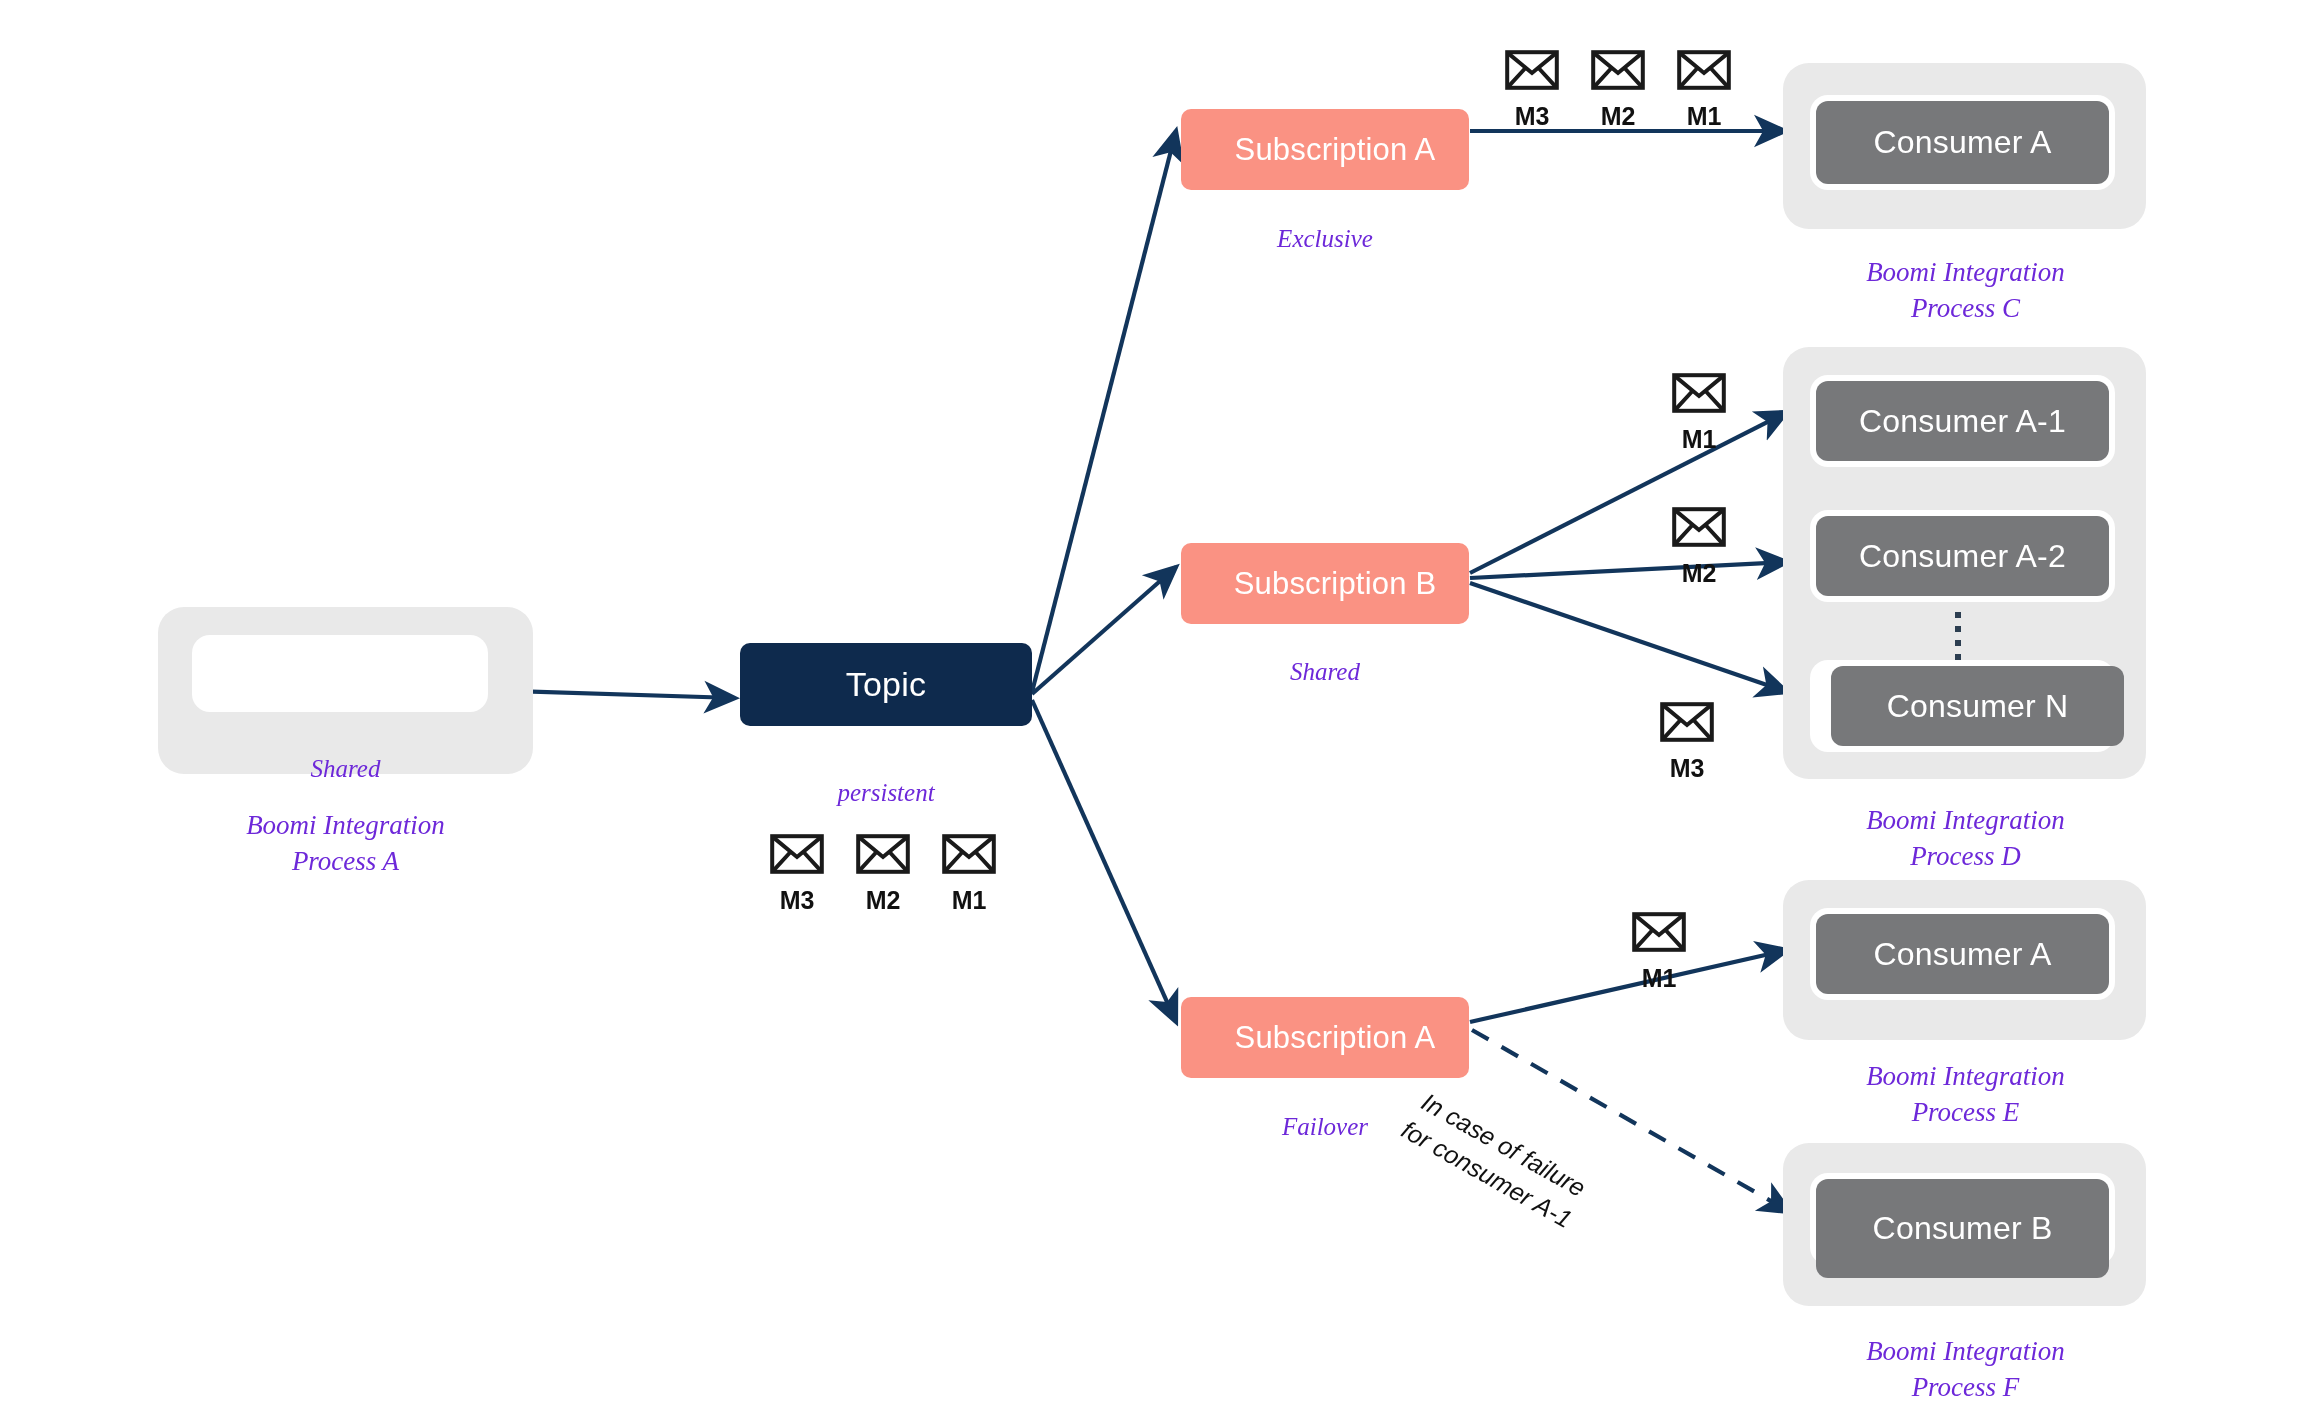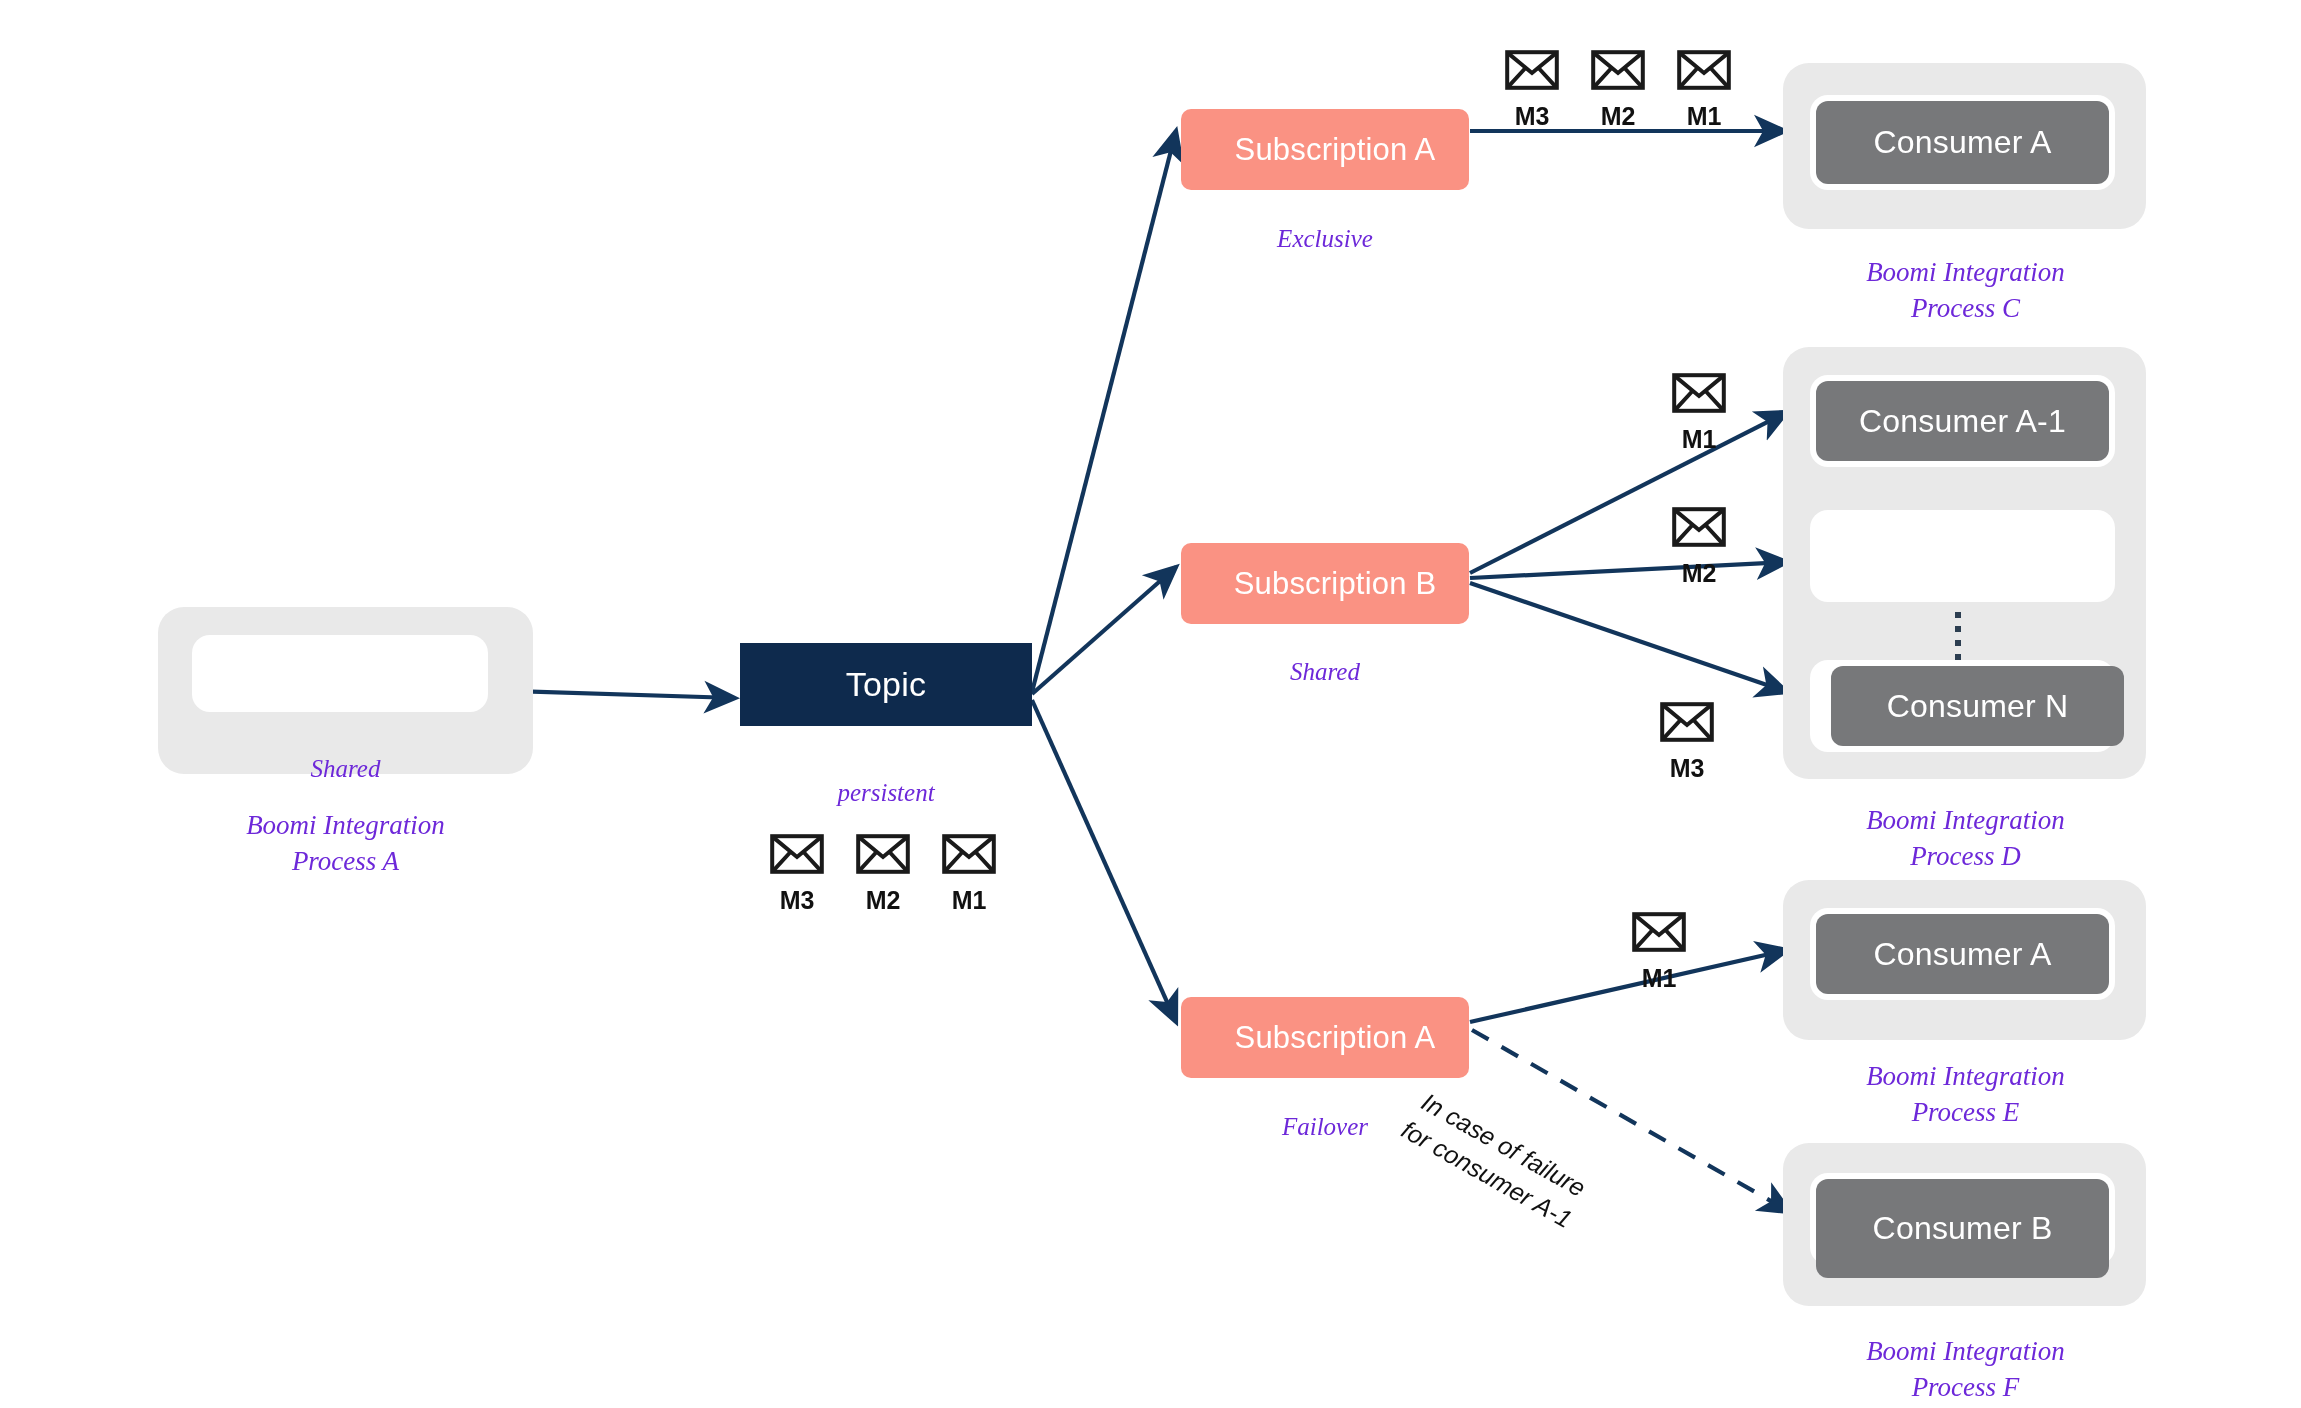--- a/index.html
+++ b/index.html
@@ -35,21 +35,21 @@
     box-sizing: border-box;
     display: flex;
     align-items: center;
     justify-content: center;
     color: #ffffff;
     border-radius: 12px;
     letter-spacing: 0.2px;
     white-space: nowrap;
   }
   .node.producer { background: #4340de; }
-  .node.topic    { background: #0e2a4d; border-radius: 0; }
+  .node.topic    { background: #0e2a4d; border-radius: 10px; }
   .node.sub      { background: #fa9283; border-radius: 10px; padding-left: 20px; }
   .node.consumer { background: #77787a; }
 
   
   .ring {
     position: absolute;
     background: #ffffff;
     border-radius: 18px;
     box-sizing: border-box;
   }
@@ -246,20 +246,21 @@
     </svg>
   </div>
   <div class="mlabel" style="left:1657px;top:754px;">M3</div>
 
   <div class="shell" style="left:1783px;top:347px;width:363px;height:432px;"></div>
 
   <div class="ring" style="left:1810px;top:375px;width:305px;height:92px;"></div>
   <div class="node consumer" style="left:1816px;top:381px;width:293px;height:80px;font-size:32px;">Consumer A-1</div>
 
   <div class="ring" style="left:1810px;top:510px;width:305px;height:92px;"></div>
+  <div class="node consumer" style="left:1816px;top:516px;width:293px;height:80px;font-size:32px;">Consumer A-2</div>
 
   <div class="vdots" style="left:1955px;top:612px;width:6px;height:48px;">
     <i></i>
       <i></i>
       <i></i>
       <i></i>
   </div>
 
   <div class="ring" style="left:1810px;top:660px;width:305px;height:92px;"></div>
   <div class="node consumer" style="left:1816px;top:666px;width:293px;height:80px;font-size:32px;margin-left:15px;">Consumer N</div>

